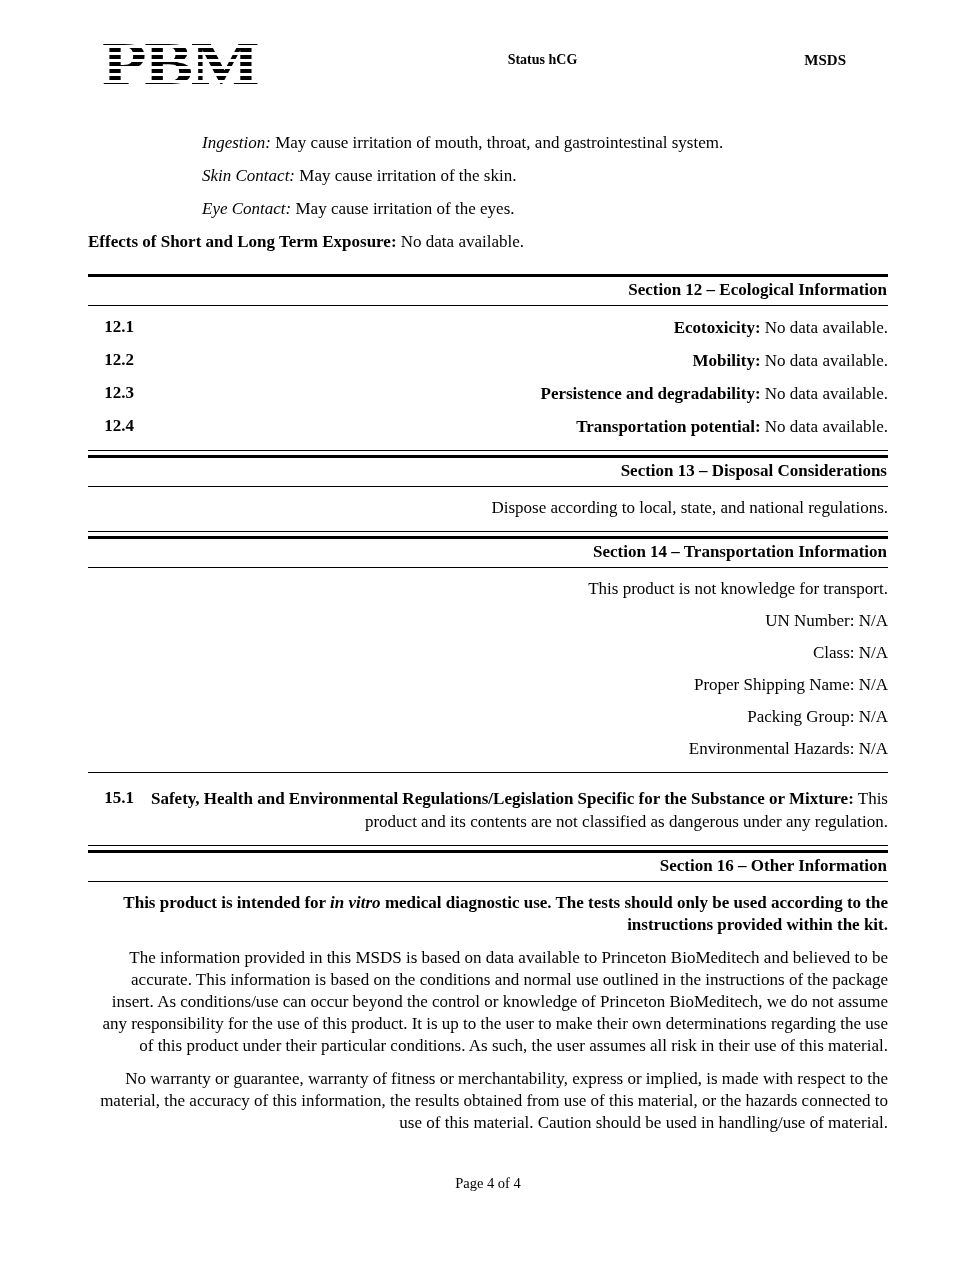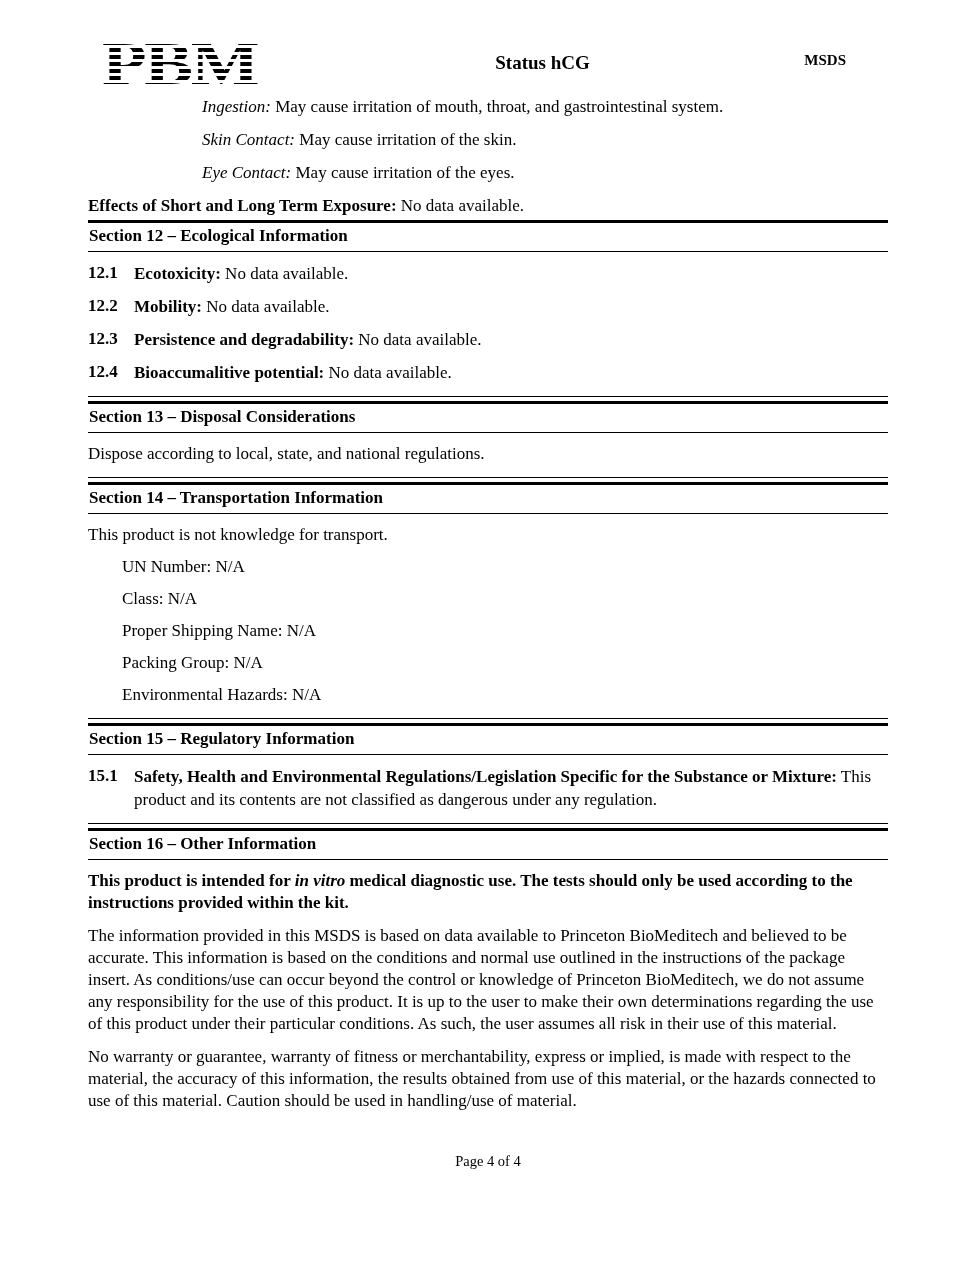--- a/index.html
+++ b/index.html
@@ -19,20 +19,21 @@
     box-sizing: border-box;
     width: 976px;
     min-height: 1262px;
     padding: 34px 88px 18px 88px;
   }
 
   
   .hdr {
     display: flex;
     align-items: flex-start;
+    margin-bottom: 36px;
     height: 62px;
   }
   .logo-wrap { width: 235px; padding-left: 14px; }
   .logo-text {
     display: inline-block;
     font-family: "Liberation Serif", serif;
     font-weight: 900;
     font-size: 62px;
     line-height: 58px;
     letter-spacing: -2px;
@@ -40,39 +41,39 @@
     -webkit-background-clip: text;
     background-clip: text;
     color: transparent;
     transform: scaleX(1.18);
     transform-origin: left center;
   }
   .doc-title {
     flex: 1;
     text-align: center;
     font-weight: bold;
-    font-size: 19px;
+    font-size: 14px;
     padding-top: 18px;
   }
   .doc-type {
     width: 140px;
     text-align: right;
     font-weight: bold;
     font-size: 15px;
     padding-top: 18px;
     padding-right: 42px;
     box-sizing: border-box;
   }
 
   
   .tox { margin-left: 114px; }
   .tox-row { margin-bottom: 11px; line-height: 22px; }
-  .effects { margin-bottom: 3px; line-height: 22px; }
-
-  .section { margin-bottom: 4px; }
+  .effects { margin-bottom: 21px; line-height: 22px; }
+
+  .section { margin-bottom: 4px; text-align: right; }
   .sec-head {
     border-top: 3px solid #000;
     border-bottom: 1px solid #000;
     font-weight: bold;
     font-size: 17px;
     padding: 3px 1px 5px 1px;
   }
   .sec-body {
     border-bottom: 1.5px solid #000;
     padding: 10px 0 2px 0;
@@ -154,21 +155,21 @@
       <div class="row numbered">
         <span class="num">12.3</span>
         <span class="ntext">
           <b>Persistence and degradability:</b>
           <span>No data available.</span>
         </span>
       </div>
       <div class="row numbered">
         <span class="num">12.4</span>
         <span class="ntext">
-          <b>Bioaccumalitive potential:</b>
+          <b>Transportation potential:</b>
           <span>No data available.</span>
         </span>
       </div>
     </div>
   </div>
 
   <div class="section">
     <div class="sec-head">Section 13 – Disposal Considerations</div>
     <div class="sec-body">
       <div class="plain">Dispose according to local, state, and national regulations.</div>
@@ -198,21 +199,20 @@
         </div>
         <div class="field-row">
           <span>Environmental Hazards:</span>
           <span>N/A</span>
         </div>
       </div>
     </div>
   </div>
 
   <div class="section">
-    <div class="sec-head">Section 15 – Regulatory Information</div>
     <div class="sec-body">
       <div class="row numbered">
         <span class="num">15.1</span>
         <span class="ntext">
           <b>Safety, Health and Environmental Regulations/Legislation Specific for the Substance or Mixture:</b>
           <span>This product and its contents are not classified as dangerous under any regulation.</span>
         </span>
       </div>
     </div>
   </div>

